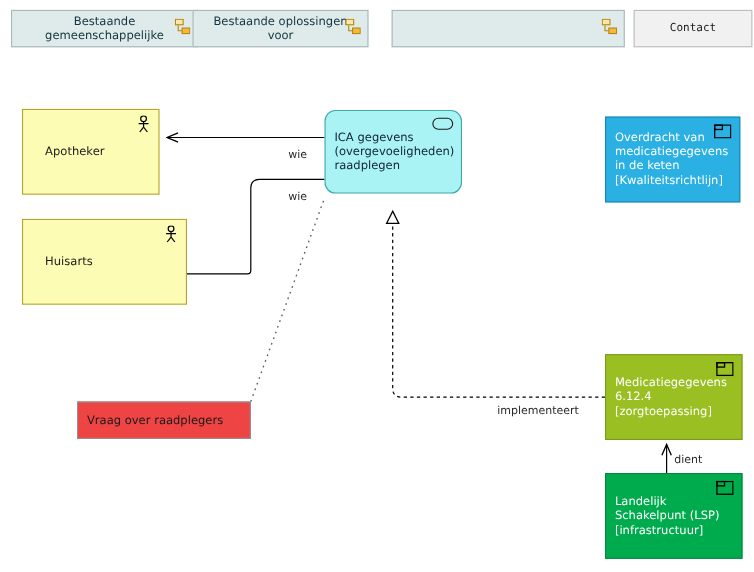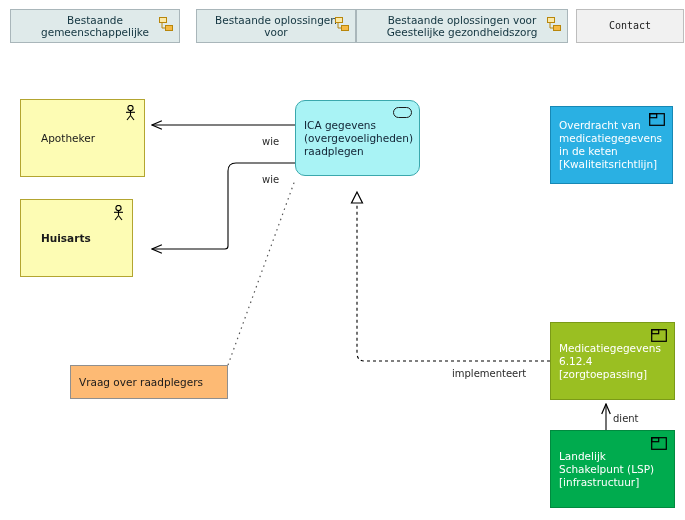--- a/index.html
+++ b/index.html
@@ -41,21 +41,21 @@
   }
   .nav-btn .nav-label { display: block; width: 100%; }
   .nav-btn.plain {
     background: #f1f1f1;
     border: 1px solid #bdbdbd;
     color: #1a1a1a;
     font-family: "DejaVu Sans Mono", "Liberation Mono", monospace;
     font-size: 10px;
   }
   #nav-btn-0 { left: 10px;  width: 170px; }
-  #nav-btn-1 { left: 196px; width: 160px; }
+  #nav-btn-1 { left: 175px; width: 160px; }
   #nav-btn-2 { left: 356px; width: 212px; }
   #nav-btn-3 { left: 576px; width: 108px; }
 
   .group-icon {
     position: absolute;
     right: 6px;
     top: 7px;
     width: 14px;
     height: 15px;
   }
@@ -87,21 +87,21 @@
   .node .node-label { display: block; width: 100%; }
 
   
   .actor-node {
     background: #fdfcb4;
     border: 1px solid #b3a530;
     color: #1a1a1a;
     padding-left: 20px;
   }
   #node-apotheker { left: 20px; top: 47px;  width: 125px; height: 78px; }
-  #node-huisarts  { left: 20px; top: 147px; width: 113px; height: 78px; font-weight: bold; }
+  #node-huisarts  { left: 20px; top: 147px; width: 150px; height: 78px; }
 
   .actor-icon {
     position: absolute;
     right: 7px; top: 5px;
     width: 13px; height: 16px;
   }
 
   
   #node-ica {
     left: 295px; top: 48px;
@@ -146,21 +146,21 @@
   .deliv-icon {
     position: absolute;
     right: 7px; top: 6px;
     width: 16px; height: 13px;
   }
 
   
   #node-vraag {
     left: 70px; top: 313px;
     width: 158px; height: 34px;
-    background: #fdba74;
+    background: #ef4444;
     border: 1px solid #8f8f8f;
     color: #1a1a1a;
     font-size: 10.5px;
   }
 
   
   .edge-label {
     position: absolute;
     font-size: 10px;
     color: #2a2a2a;
@@ -193,21 +193,20 @@
     <span class="group-icon">
       <svg width="14" height="15" viewBox="0 0 14 15">
         <rect x="0.5" y="0.5" width="7" height="5" fill="#fbe9a8" stroke="#b8860b" stroke-width="1"></rect>
         <rect x="6.5" y="8.5" width="7" height="5" fill="#f5b942" stroke="#b8860b" stroke-width="1"></rect>
         <path d="M3 6 L3 11 L6.5 11" fill="none" stroke="#b8860b" stroke-width="1"></path>
       </svg>
     </span>
   </div>
 
   <div class="nav-btn" id="nav-btn-2">
-    <span class="nav-label">Bestaande oplossingen voor Geestelijke gezondheidszorg</span>
     <span class="group-icon">
       <svg width="14" height="15" viewBox="0 0 14 15">
         <rect x="0.5" y="0.5" width="7" height="5" fill="#fbe9a8" stroke="#b8860b" stroke-width="1"></rect>
         <rect x="6.5" y="8.5" width="7" height="5" fill="#f5b942" stroke="#b8860b" stroke-width="1"></rect>
         <path d="M3 6 L3 11 L6.5 11" fill="none" stroke="#b8860b" stroke-width="1"></path>
       </svg>
     </span>
   </div>
 
   <div class="nav-btn plain" id="nav-btn-3">

